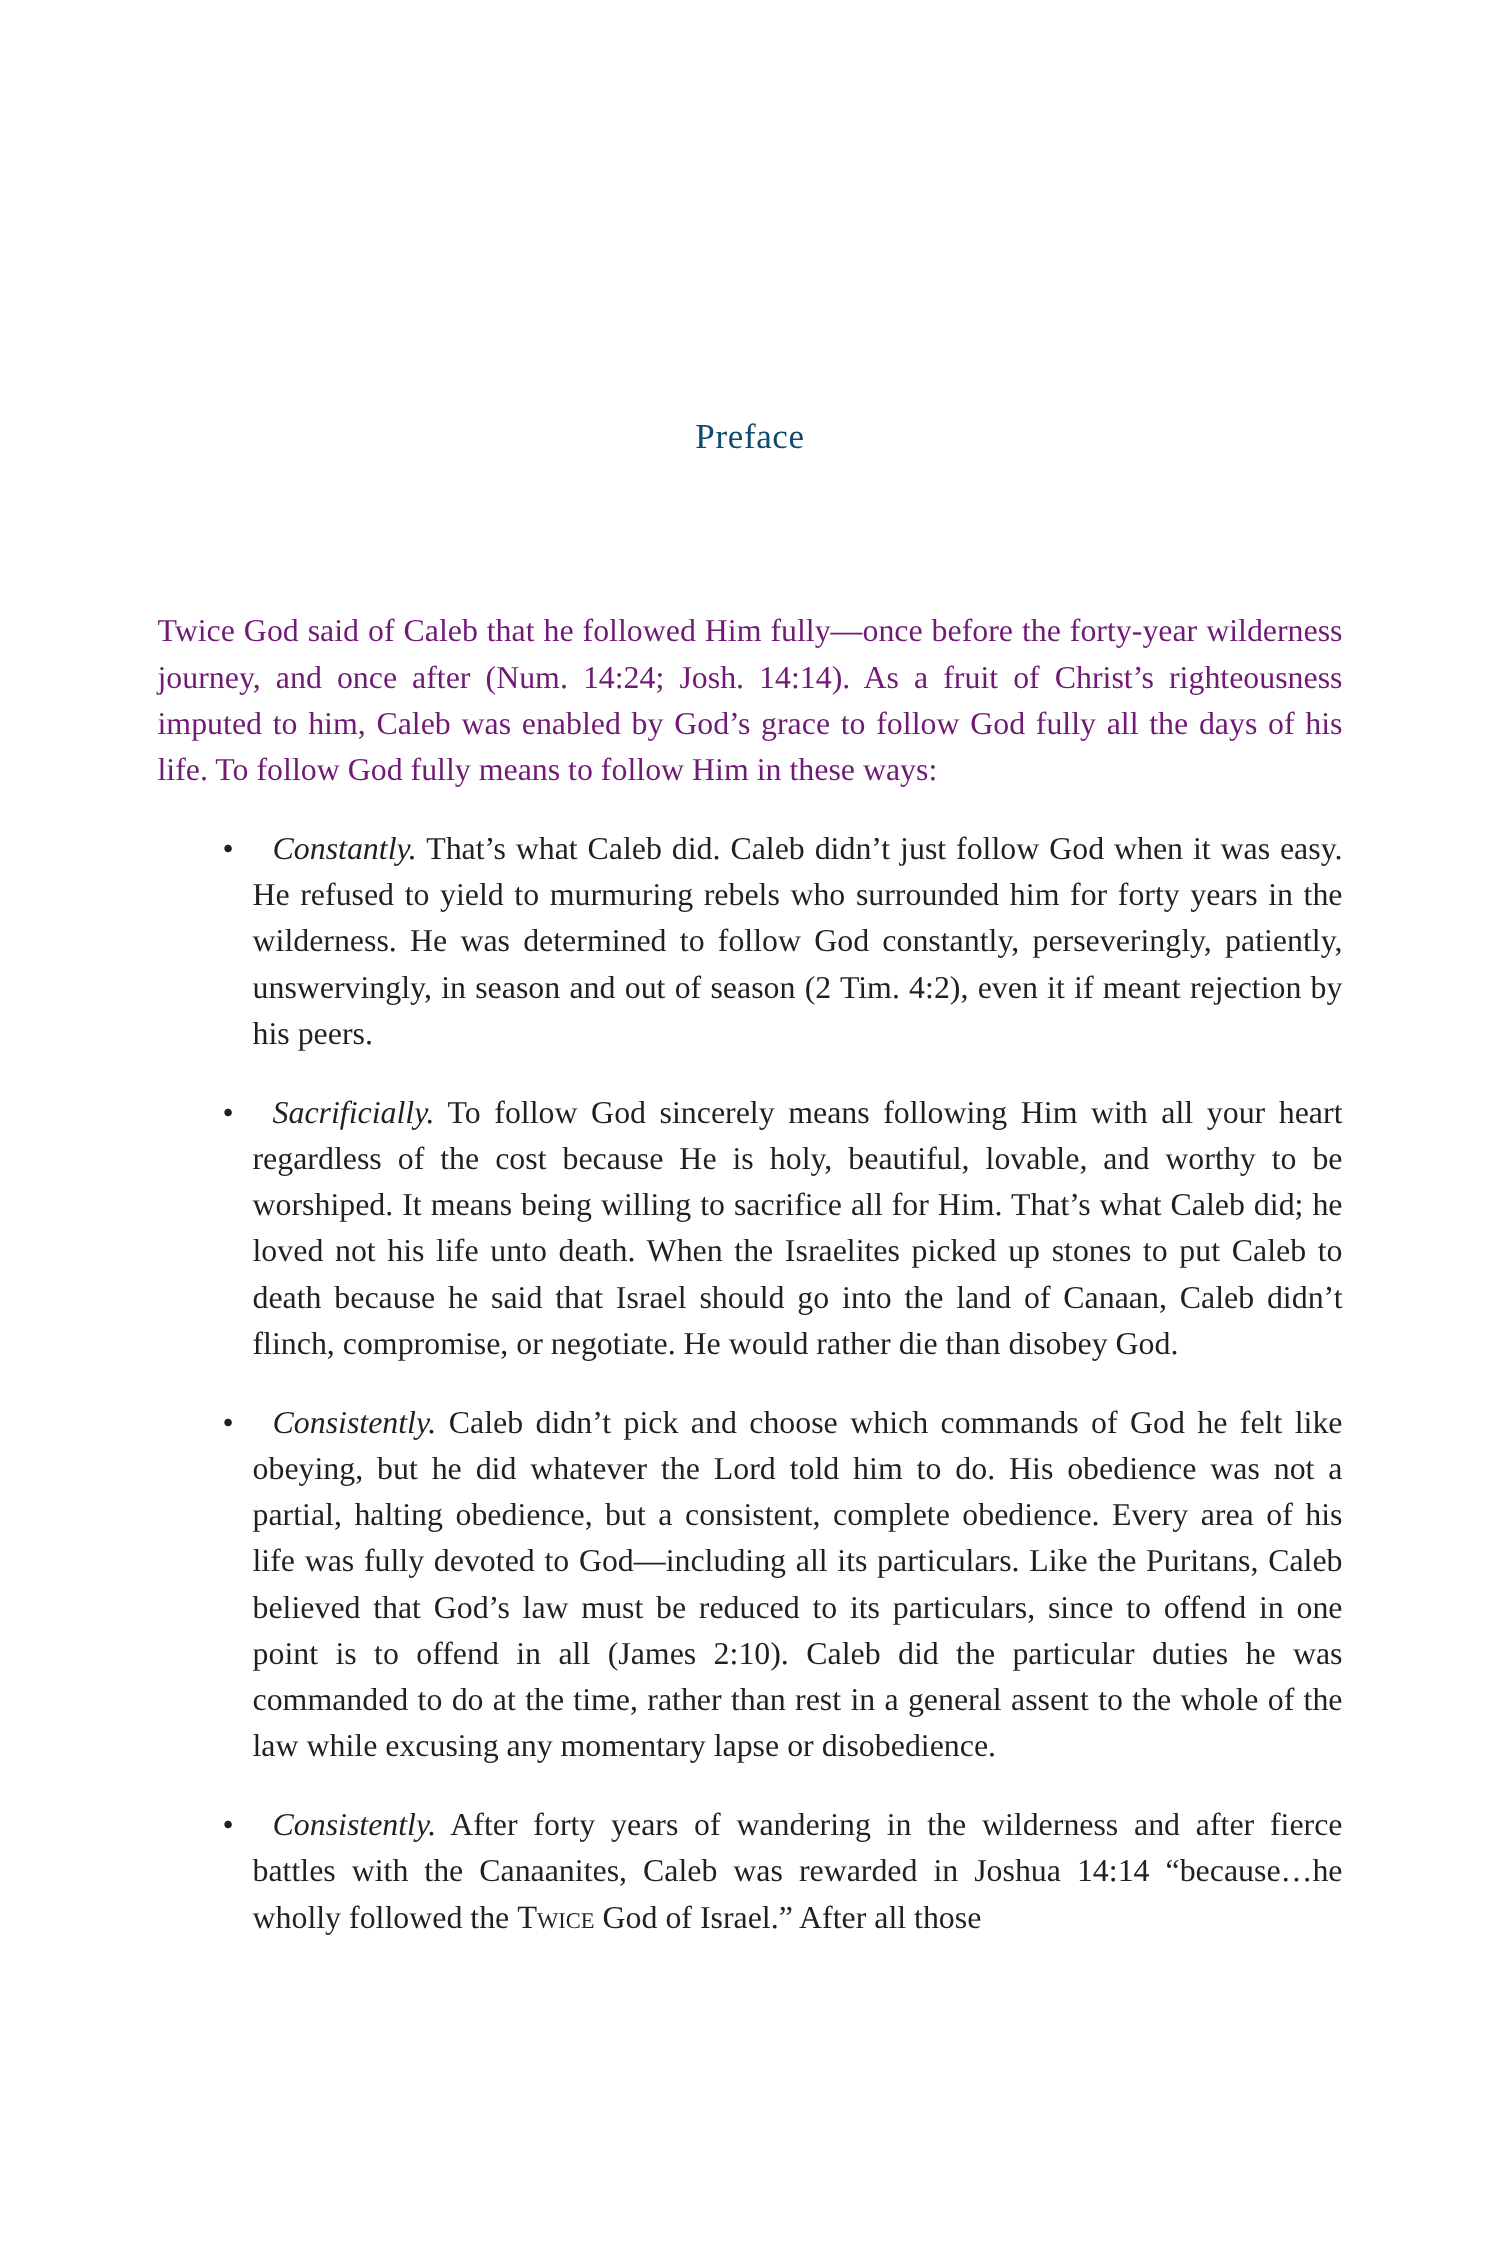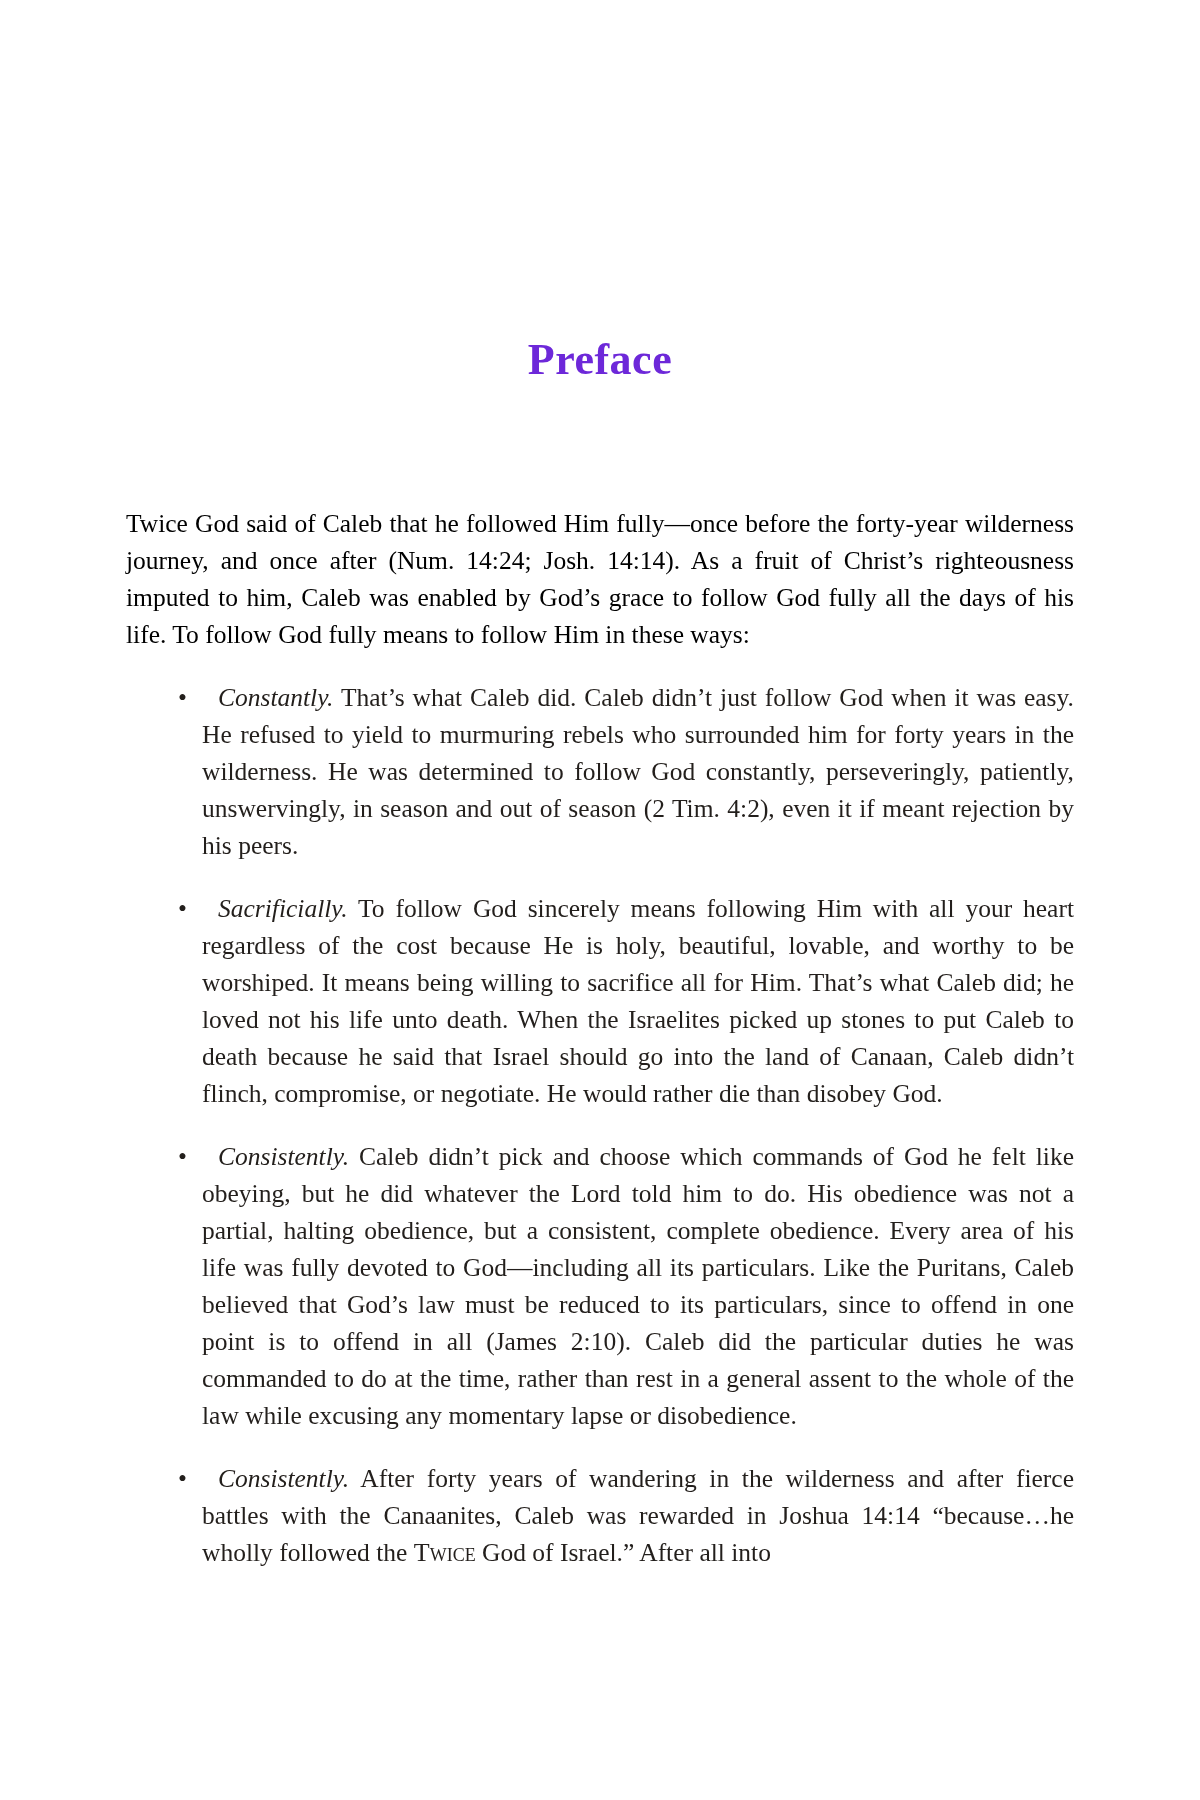--- a/index.html
+++ b/index.html
@@ -22,38 +22,38 @@
     box-sizing: border-box;
     overflow: hidden;
   }
   .content {
     position: absolute;
     left: 126px;
     top: 0;
     width: 948px;
   }
   .chapter-title {
-    font-size: 44px;
-    font-weight: 700;
+    font-size: 28px;
+    font-weight: 400;
     letter-spacing: 0.5px;
     text-align: center;
     margin: 0;
     padding-top: 334px;
-    color: #6d28d9;
+    color: #0c4a6e;
   }
   .body-block {
     margin-top: 120px;
   }
   p.para {
     font-size: 25.5px;
     line-height: 37px;
     text-align: justify;
     text-justify: inter-word;
     margin: 0;
-    color: #000000;
+    color: #701a75;
     hyphens: none;
   }
   ul.bullets {
     list-style: none;
     margin: 0;
     padding: 0;
   }
   ul.bullets li {
     position: relative;
     margin-top: 26px;
@@ -106,20 +106,20 @@
           <span class="term">Sacrificially.</span><span class="li-text"> To follow God sincerely means following Him with all your heart regardless of the cost because He is holy, beautiful, lovable, and worthy to be worshiped. It means being willing to sacrifice all for Him. That’s what Caleb did; he loved not his life unto death. When the Israelites picked up stones to put Caleb to death because he said that Israel should go into the land of Canaan, Caleb didn’t flinch, compromise, or negotiate. He would rather die than disobey God.</span>
         </li>
 
         <li>
           <span class="bullet-dot">•</span>
           <span class="term">Consistently.</span><span class="li-text"> Caleb didn’t pick and choose which commands of God he felt like obeying, but he did whatever the Lord told him to do. His obedience was not a partial, halting obedience, but a consistent, complete obedience. Every area of his life was fully devoted to God—including all its particulars. Like the Puritans, Caleb believed that God’s law must be reduced to its particulars, since to offend in one point is to offend in all (James 2:10). Caleb did the particular duties he was commanded to do at the time, rather than rest in a general assent to the whole of the law while excusing any momentary lapse or disobedience.</span>
         </li>
 
         <li>
           <span class="bullet-dot">•</span>
-          <span class="term">Consistently.</span><span class="li-text"> After forty years of wandering in the wilderness and after fierce battles with the Canaanites, Caleb was rewarded in Joshua 14:14 “because…he wholly followed the </span><span class="smallcaps">Twice</span><span class="li-text"> God of Israel.” After all into</span>
+          <span class="term">Consistently.</span><span class="li-text"> After forty years of wandering in the wilderness and after fierce battles with the Canaanites, Caleb was rewarded in Joshua 14:14 “because…he wholly followed the </span><span class="smallcaps">Twice</span><span class="li-text"> God of Israel.” After all those</span>
         </li>
 
       </ul>
 
     </div>
   </div>
 </div>
 
 </body></html>

